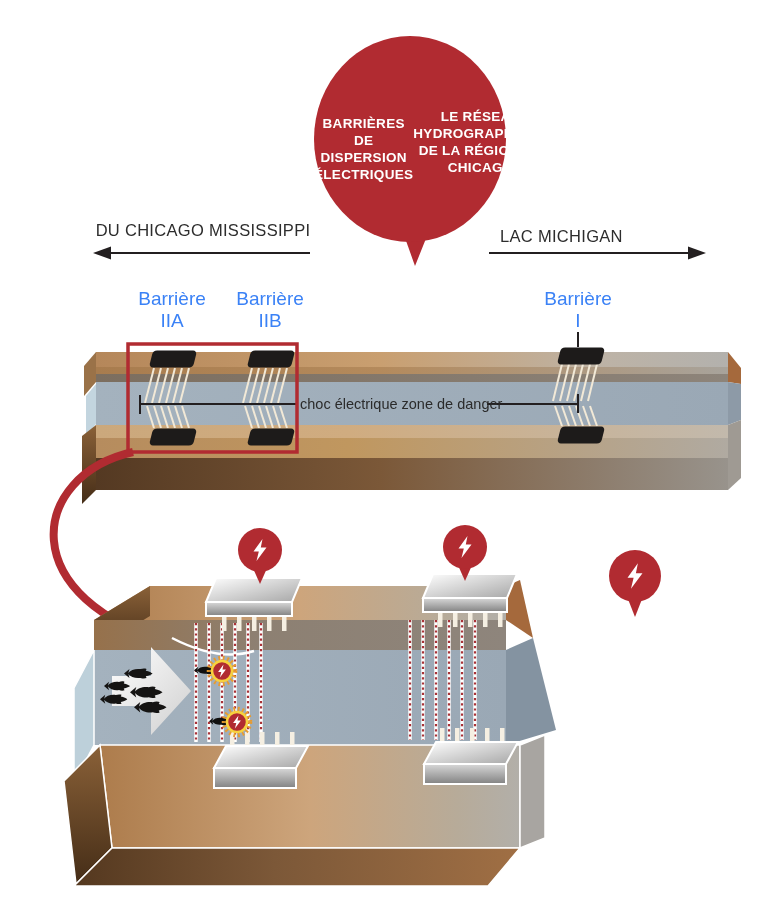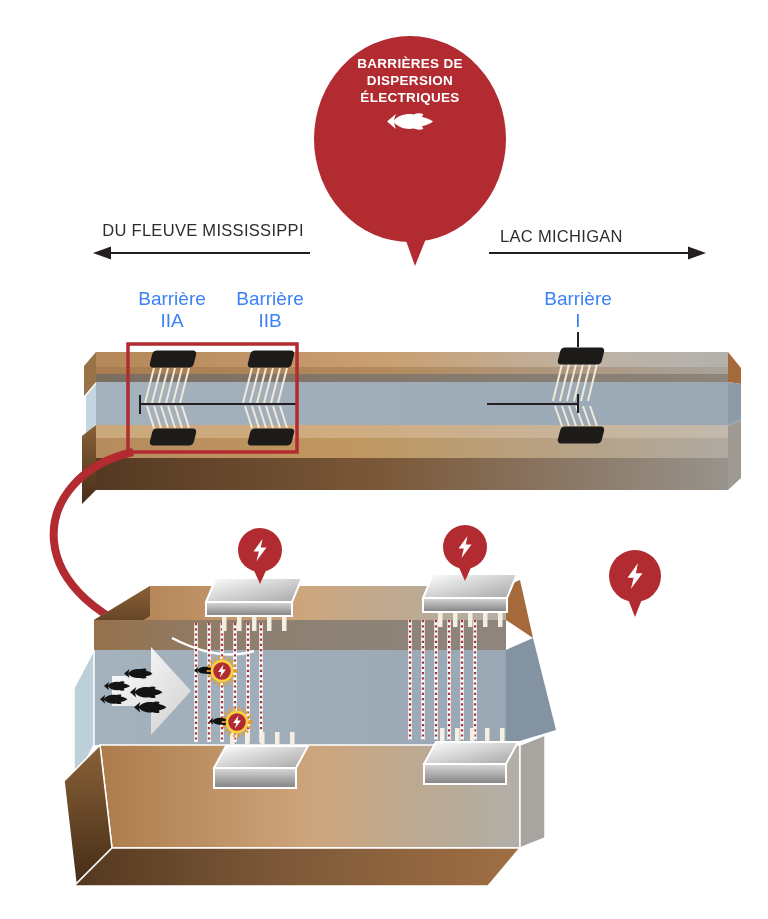--- a/index.html
+++ b/index.html
@@ -2,21 +2,21 @@
 <html><head>
 <meta charset="utf-8">
 <style>
   html,body{margin:0;padding:0;background:#fff;}
   .stage{position:relative;width:768px;height:919px;background:#fff;overflow:hidden;
          font-family:"Liberation Sans","DejaVu Sans",sans-serif;}
   .stage > svg.layer{position:absolute;left:0;top:0;z-index:1;}
   .txt{position:absolute;z-index:2;color:#3b82f6;}
   .lines{white-space:pre-line;}
   .bubble{position:absolute;left:314px;top:36px;width:192px;height:206px;border-radius:50%;
-          background:#b12b31;z-index:2;display:flex;flex-direction:column;align-items:center;
+          background:#b12b31;z-index:2;display:flex;flex-direction:row;align-items:center;
           justify-content:flex-start;text-align:center;}
   .bubble .b-title{margin-top:19px;font-size:13.5px;line-height:17px;font-weight:bold;
           letter-spacing:.3px;color:#fff;}
   .bubble .b-sub{margin-top:5px;font-size:13.5px;line-height:17px;font-weight:bold;
           letter-spacing:.3px;color:#fff;}
   .bubble .b-fish{margin-top:6px;}
   .dir-label{font-size:16.5px;letter-spacing:.3px;color:#2d2d2d;}
   .barrier-label{font-size:19px;line-height:21.5px;text-align:center;width:90px;}
   .danger-label{font-size:14.5px;color:#2b2b2b;white-space:nowrap;}
   .caption{width:240px;text-align:center;font-size:19.5px;line-height:27.6px;color:#231f20;}
@@ -342,33 +342,38 @@
     </g>
   </svg>
 
   <div class="bubble">
     <div class="b-title lines">BARRIÈRES DE
 DISPERSION
 ÉLECTRIQUES</div>
     <svg class="b-fish" width="46" height="19" viewBox="0 0 26 10">
       <use href="#fishP" fill="#ffffff"></use>
     </svg>
+    <div class="b-sub lines">LE RÉSEAU
+HYDROGRAPHIQUE
+DE LA RÉGION DE
+CHICAGO</div>
   </div>
 
-  <div class="txt dir-label" style="left:95px;top:221px;width:216px;text-align:center;">DU FLEUVE MISSISSIPPI</div>
+  <div class="txt dir-label" style="left:95px;top:221px;width:216px;text-align:center;">DU CHICAGO MISSISSIPPI</div>
   <div class="txt dir-label" style="left:500px;top:227px;white-space:nowrap;">LAC MICHIGAN</div>
 
   <div class="txt barrier-label" style="left:127px;top:288px;">
     <span>Barrière</span><br>
     <span>IIA</span>
   </div>
   <div class="txt barrier-label" style="left:225px;top:288px;">
     <span>Barrière</span><br>
     <span>IIB</span>
   </div>
   <div class="txt barrier-label" style="left:533px;top:288px;">
     <span>Barrière</span><br>
     <span>I</span>
   </div>
 
+  <div class="txt danger-label" style="left:300px;top:396px;">choc électrique zone de danger</div>
 
 
 </div>
 
 </body></html>

